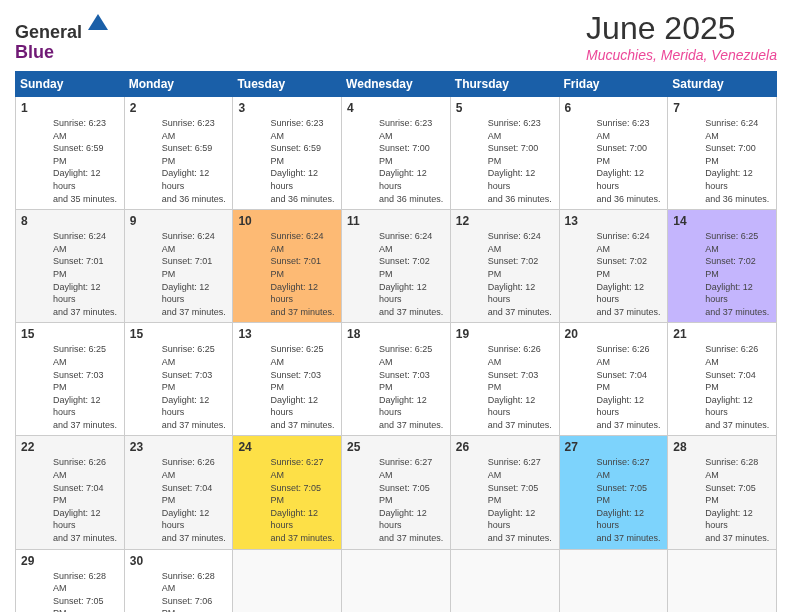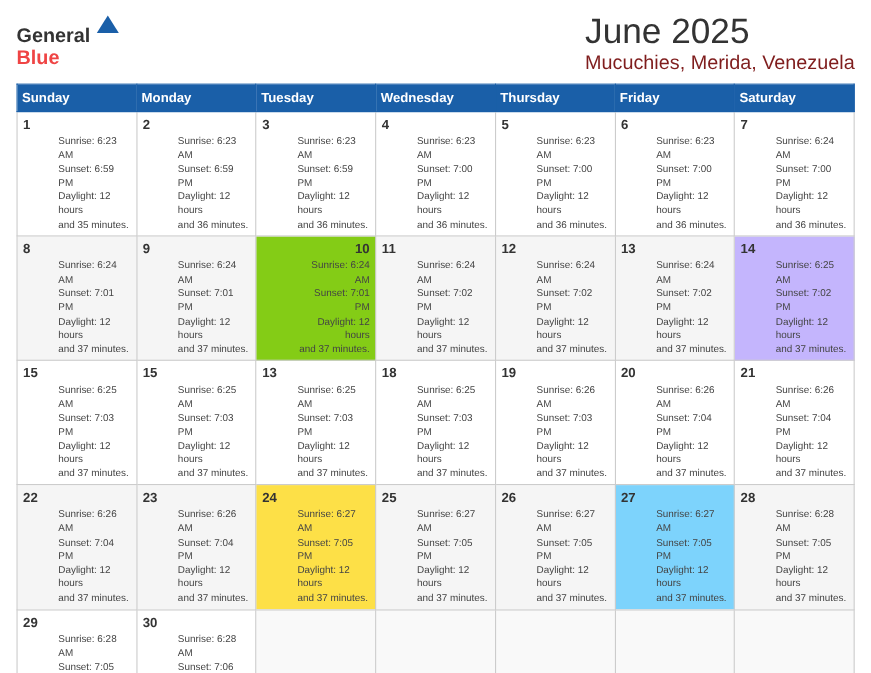--- a/index.html
+++ b/index.html
@@ -25,37 +25,38 @@
     .logo {
       display: flex;
       align-items: center;
     }
     .logo-text {
       font-size: 18px;
       font-weight: bold;
       line-height: 1.1;
     }
     .logo-general { color: #333; }
-    .logo-blue { color: #ef4444; }
+    .logo-blue { color: #701a75; }
     .logo-icon {
       width: 28px;
       height: 28px;
       margin-left: 2px;
     }
     .title-block {
       text-align: left;
     }
     .title-month {
       font-size: 32px;
       color: #333;
       font-weight: normal;
     }
     .title-location {
-      font-size: 18px;
-      color: #7f1d1d;
+      font-size: 14px;
+      color: #ec4899;
+      font-style: italic;
     }
     .calendar {
       width: 100%;
       border-collapse: collapse;
       border: 1px solid #ccc;
     }
     .calendar th {
       background: #1a5fa8;
       color: #fff;
       font-size: 12px;
@@ -206,21 +207,21 @@
   </td>
           <td style="background: rgb(245, 245, 245);">
     <span class="day-num">9</span>
     <div class="day-info">
       Sunrise: 6:24 AM<br>
       Sunset: 7:01 PM<br>
       Daylight: 12 hours<br>
       and 37 minutes.
     </div>
   </td>
-          <td style="background: #84cc16; text-align: right;">
+          <td style="background: #fdba74;">
     <span class="day-num">10</span>
     <div class="day-info">
       Sunrise: 6:24 AM<br>
       Sunset: 7:01 PM<br>
       Daylight: 12 hours<br>
       and 37 minutes.
     </div>
   </td>
           <td style="background: rgb(245, 245, 245);">
     <span class="day-num">11</span>

